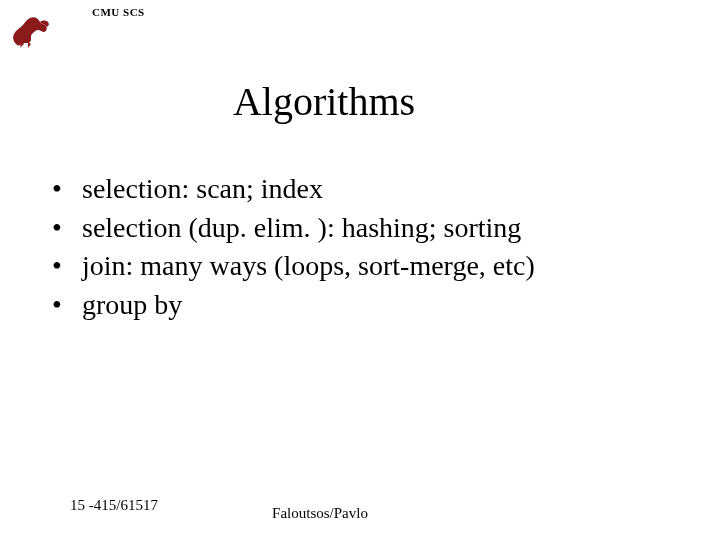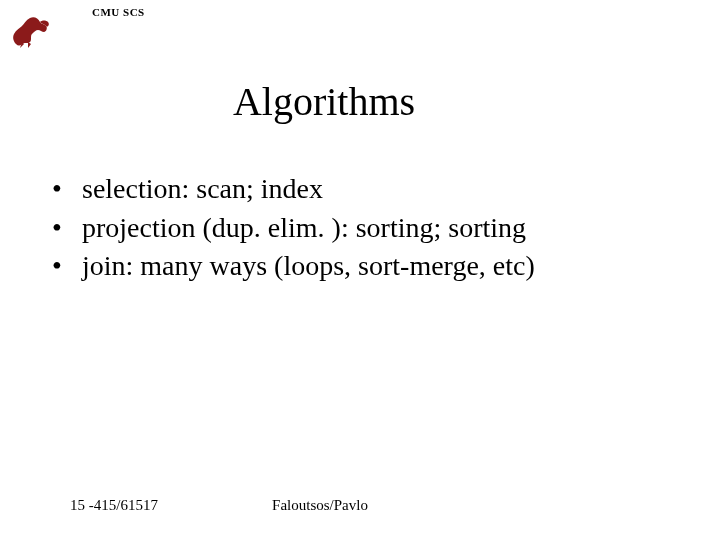--- a/index.html
+++ b/index.html
@@ -65,21 +65,21 @@
     position: absolute;
     bottom: 26px;
     left: 0;
     width: 640px;
     display: flex;
     justify-content: flex-start;
     align-items: baseline;
     padding: 0 60px 0 70px;
     font-size: 15px;
   }
-  .footer-center { position: absolute; left: 50%; transform: translateX(-50%); }
+  .footer-center { position: absolute; left: 50%; transform: translateX(-50%); margin-top: 8px; }
 </style>
 </head>
 <body>
 
 <svg class="dragon" viewBox="0 0 42 36">
   <g fill="#8b1a1a">
     <path d="M6 30 C4 28 2 24 4 20 C6 16 10 14 12 12 C14 10 16 6 20 4 C24 2 28 4 30 8 C31 10 34 10 36 12 C38 14 36 18 34 18 C32 18 30 16 28 16 C26 16 24 18 22 20 C20 22 22 26 20 28 C18 30 14 28 12 30 C10 32 8 32 6 30 Z"></path>
     <path d="M30 8 C32 6 36 6 38 8 C40 10 38 14 36 12 C34 10 32 10 30 8 Z"></path>
     <path d="M12 28 L10 34 L14 30 Z"></path>
     <path d="M18 28 L18 34 L21 30 Z"></path>
@@ -87,21 +87,22 @@
 </svg>
 
 <div class="header">
   <span class="header-label">CMU SCS</span>
 </div>
 
 <h1 class="title">Algorithms</h1>
 
 <ul class="bullets">
   <li>selection: scan; index</li>
-  <li>projection (dup. elim. ): sorting; sorting</li>
+  <li>selection (dup. elim. ): hashing; sorting</li>
   <li>join: many ways (loops, sort-merge, etc)</li>
+  <li>group by</li>
 </ul>
 
 <div class="footer">
   <span>15 -415/615</span>
   <span class="footer-center">Faloutsos/Pavlo</span>
   <span>17</span>
 </div>
 
 </body></html>

